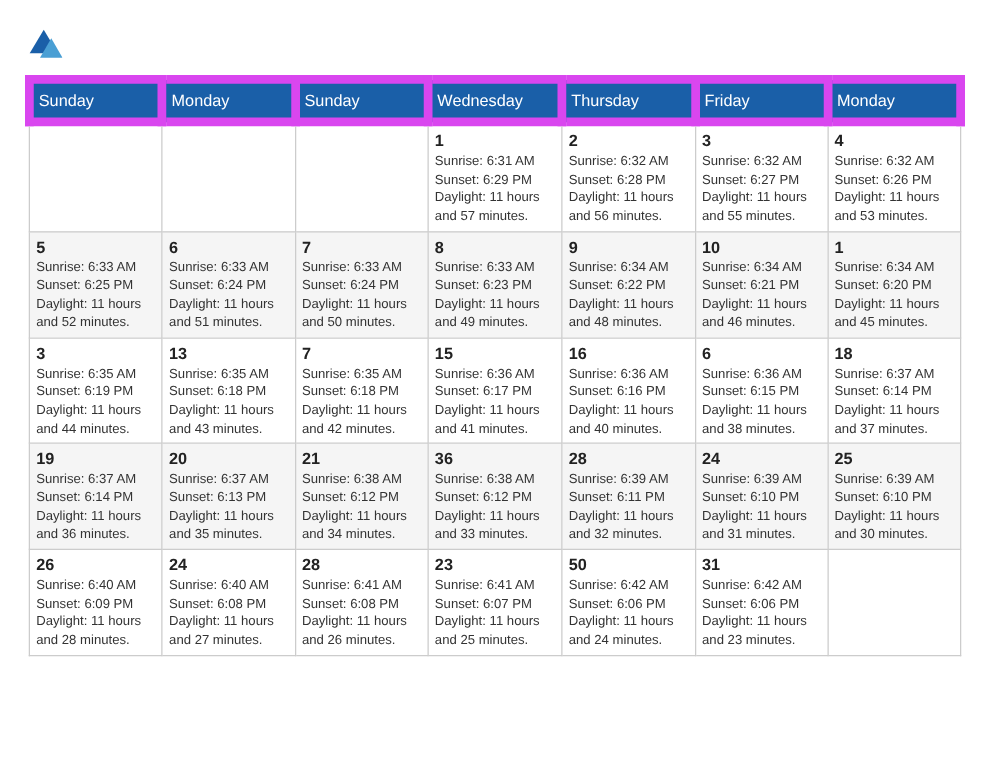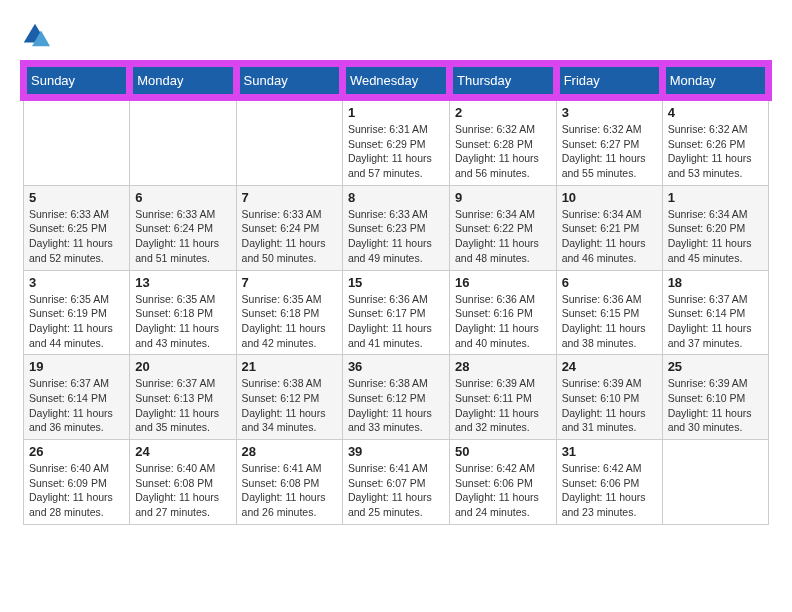--- a/index.html
+++ b/index.html
@@ -245,21 +245,21 @@
         </td>
         <td>
           <span class="day-num">24</span>
           <div class="day-info">Sunrise: 6:40 AM<br>Sunset: 6:08 PM<br>Daylight: 11 hours and 27 minutes.</div>
         </td>
         <td>
           <span class="day-num">28</span>
           <div class="day-info">Sunrise: 6:41 AM<br>Sunset: 6:08 PM<br>Daylight: 11 hours and 26 minutes.</div>
         </td>
         <td>
-          <span class="day-num">39</span>
+          <span class="day-num">23</span>
           <div class="day-info">Sunrise: 6:41 AM<br>Sunset: 6:07 PM<br>Daylight: 11 hours and 25 minutes.</div>
         </td>
         <td>
           <span class="day-num">50</span>
           <div class="day-info">Sunrise: 6:42 AM<br>Sunset: 6:06 PM<br>Daylight: 11 hours and 24 minutes.</div>
         </td>
         <td>
           <span class="day-num">31</span>
           <div class="day-info">Sunrise: 6:42 AM<br>Sunset: 6:06 PM<br>Daylight: 11 hours and 23 minutes.</div>
         </td>

